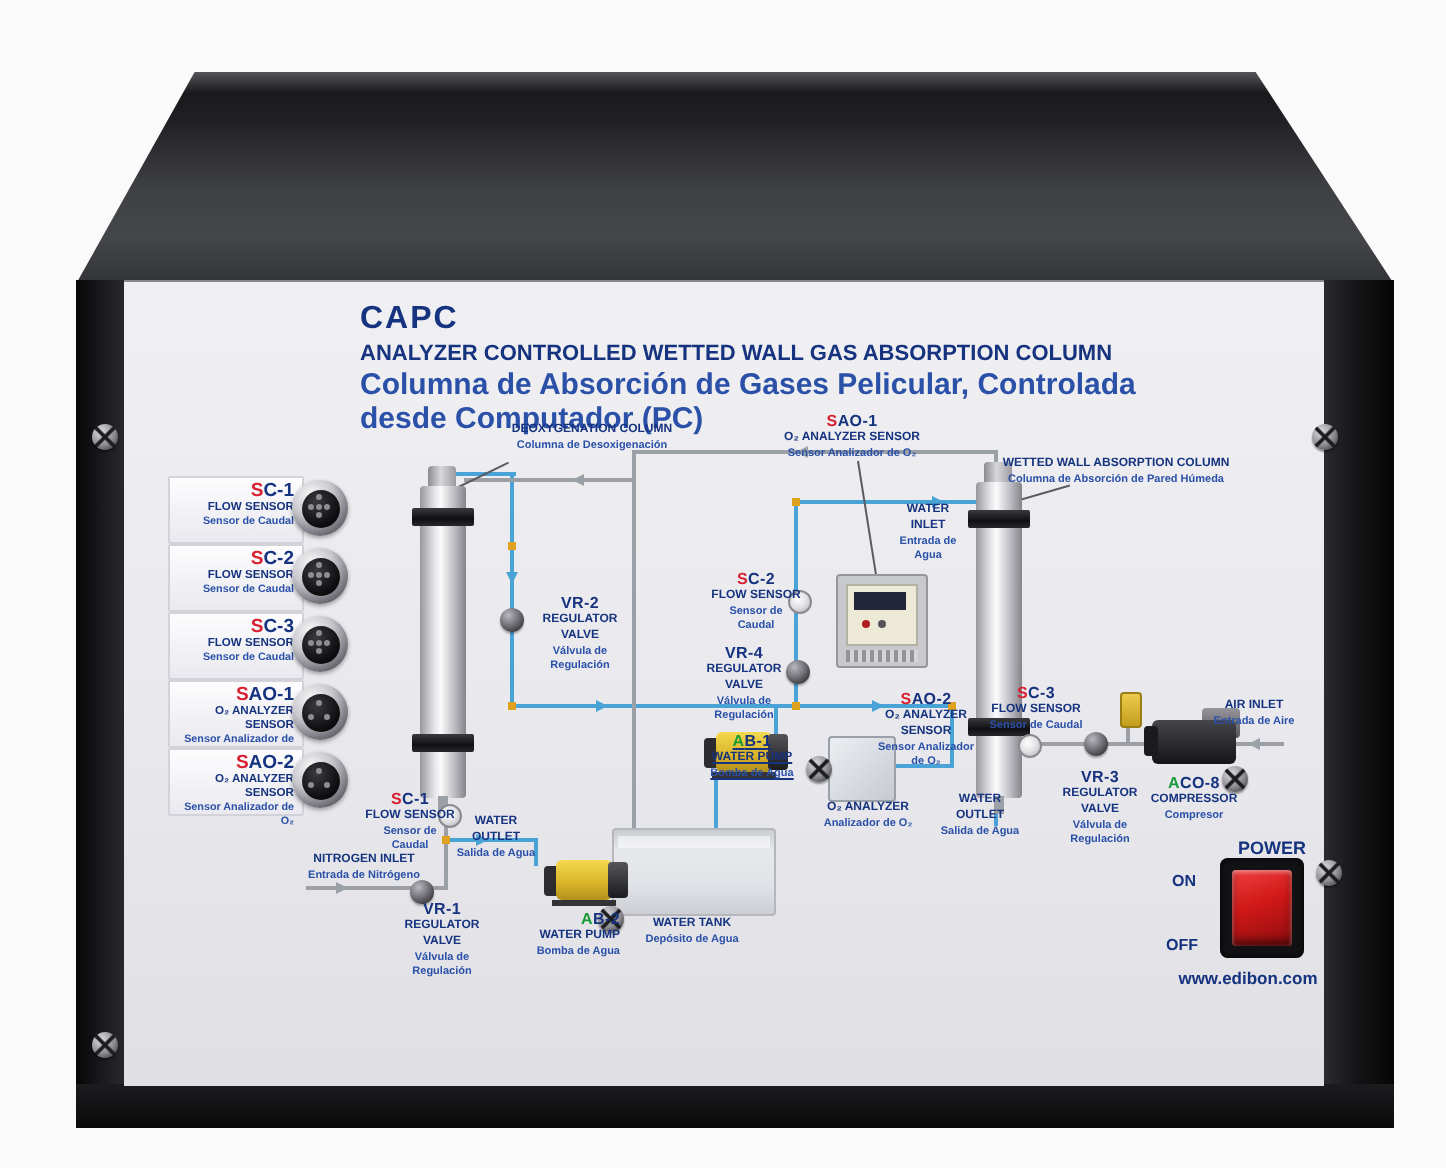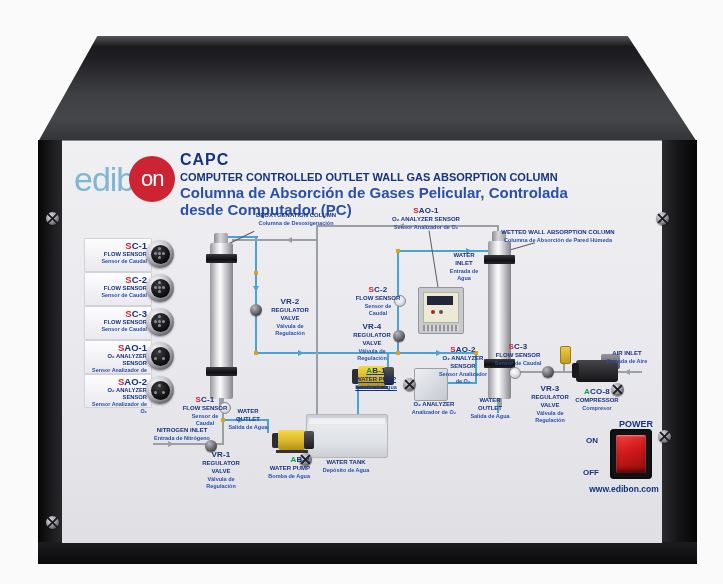--- a/index.html
+++ b/index.html
@@ -117,30 +117,24 @@
 <body>
 
 <div id="stage">
 
   <div class="box-top"></div>
   <div class="box-left"></div>
   <div class="box-right"></div>
   <div class="box-bottom"></div>
   <div class="panel"></div>
 
-  <div class="logo">
-    <span class="logo-edib">edib</span>
-    <span class="logo-circle">
-        <span>on</span>
-      </span>
-  </div>
 
   <div class="hdr">
     <div class="model">CAPC</div>
-    <div class="t-en">COMPUTER CONTROLLED OUTLET WALL GAS ABSORPTION COLUMN</div>
+    <div class="t-en">ANALYZER CONTROLLED WETTED WALL GAS ABSORPTION COLUMN</div>
     <div class="t-es">Columna de Absorción de Gases Pelicular, Controlada desde Computador (PC)</div>
   </div>
 
   <div class="plate" style="top:238px;">
     <div class="code"><span class="acc-red">S</span><span>C-1</span></div>
     <div class="l1">FLOW SENSOR</div>
     <div class="l2">Sensor de Caudal</div>
   </div>
   <div class="plate" style="top:272px;">
     <div class="code"><span class="acc-red">S</span><span>C-2</span></div>

